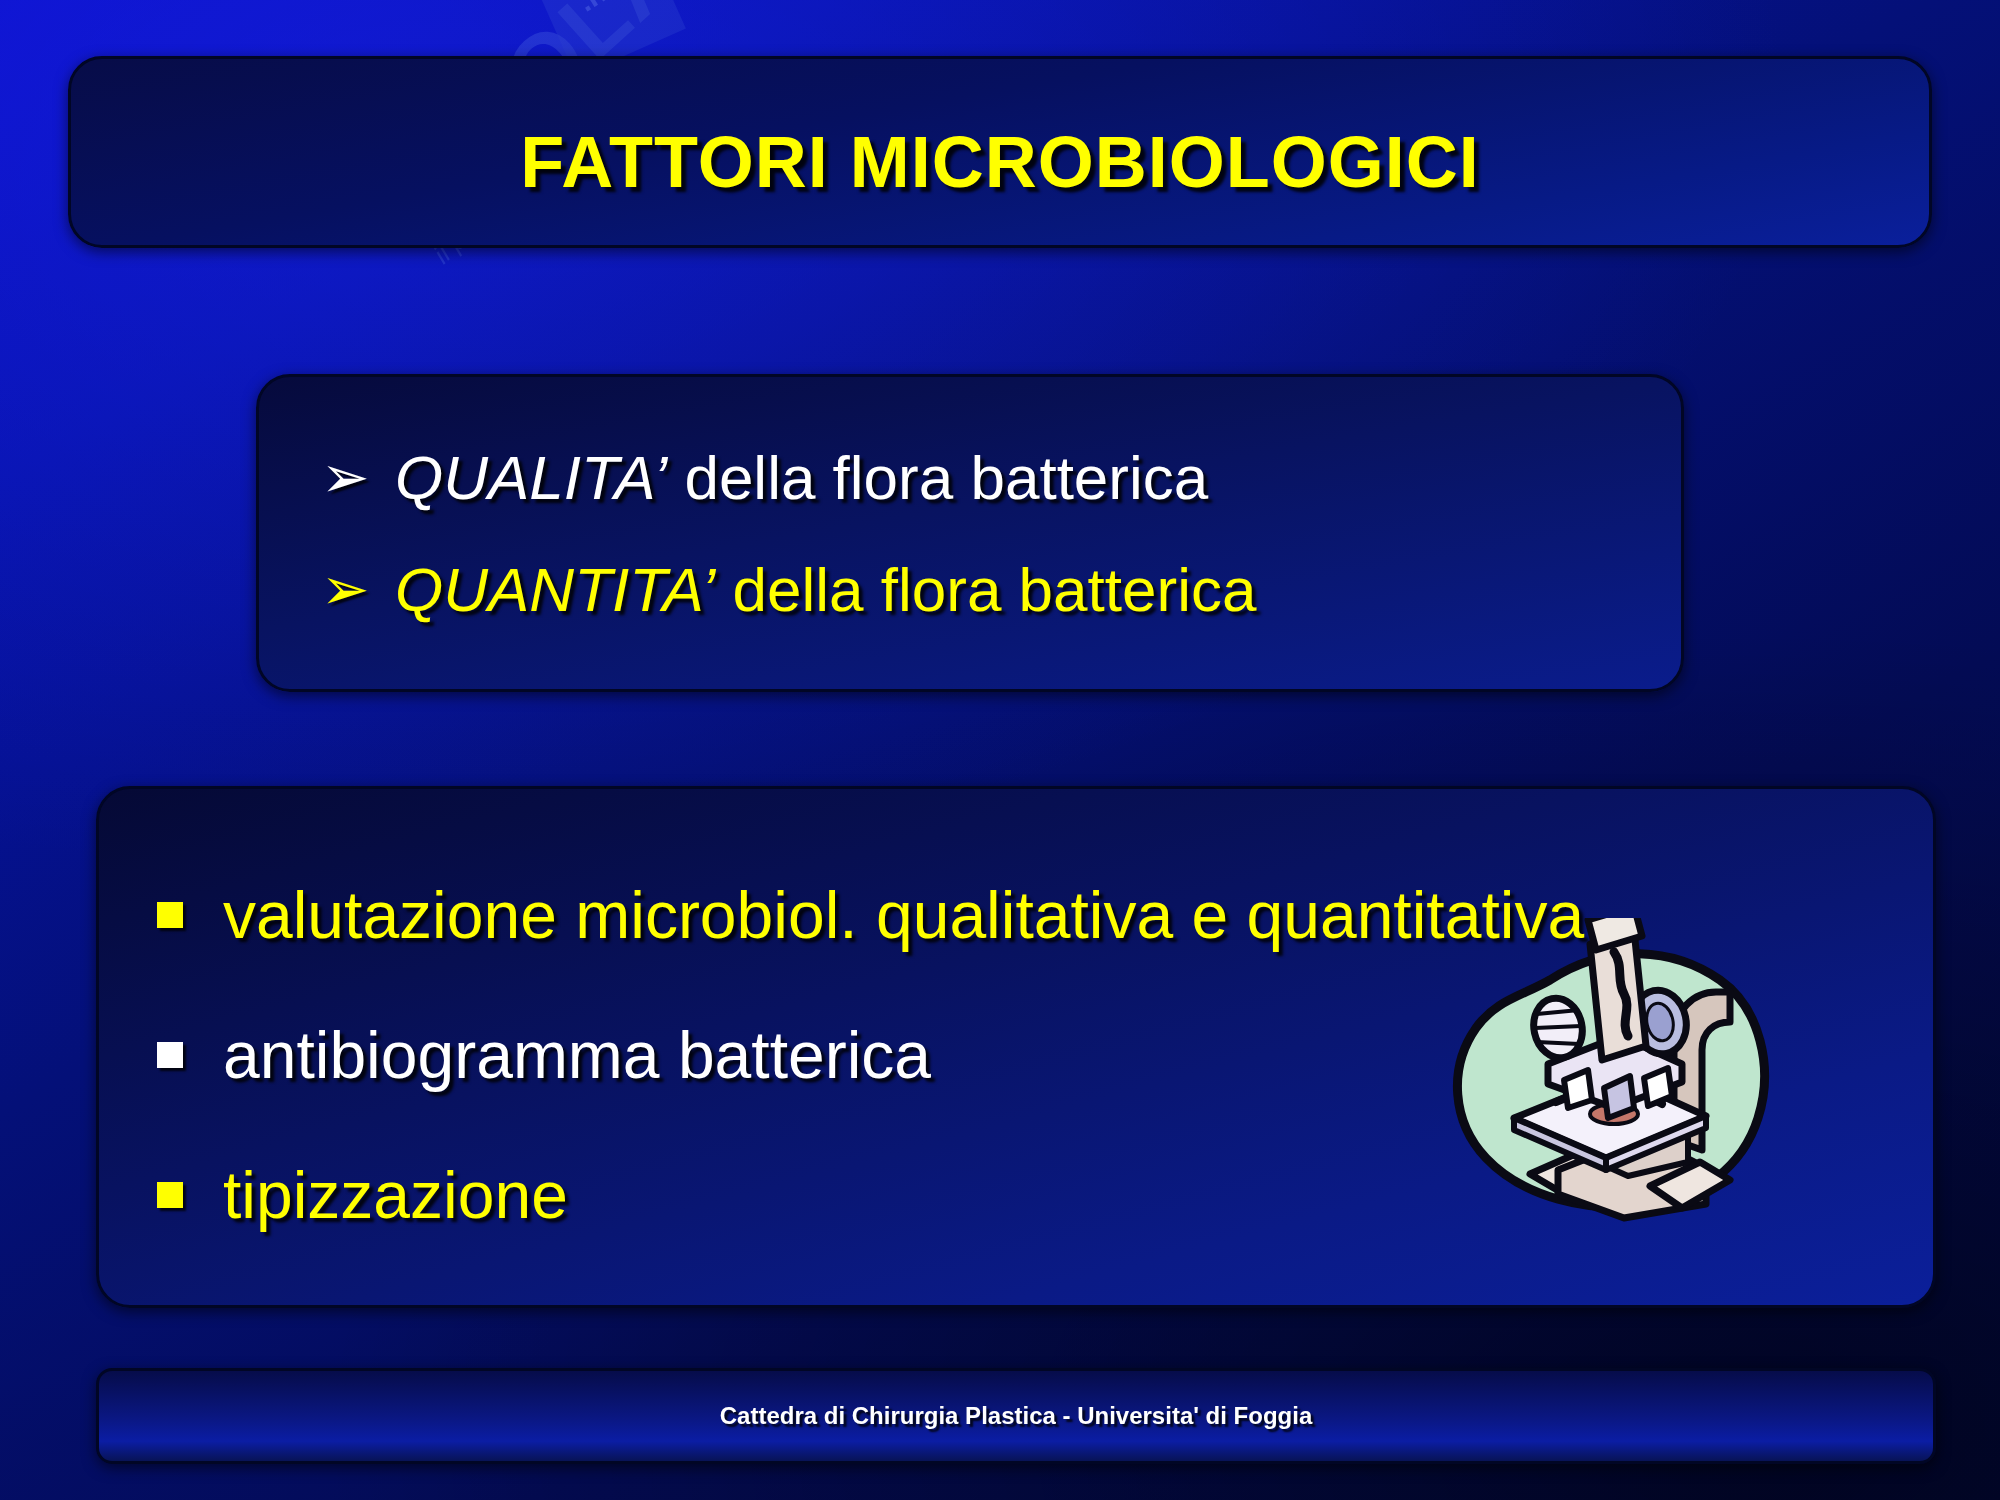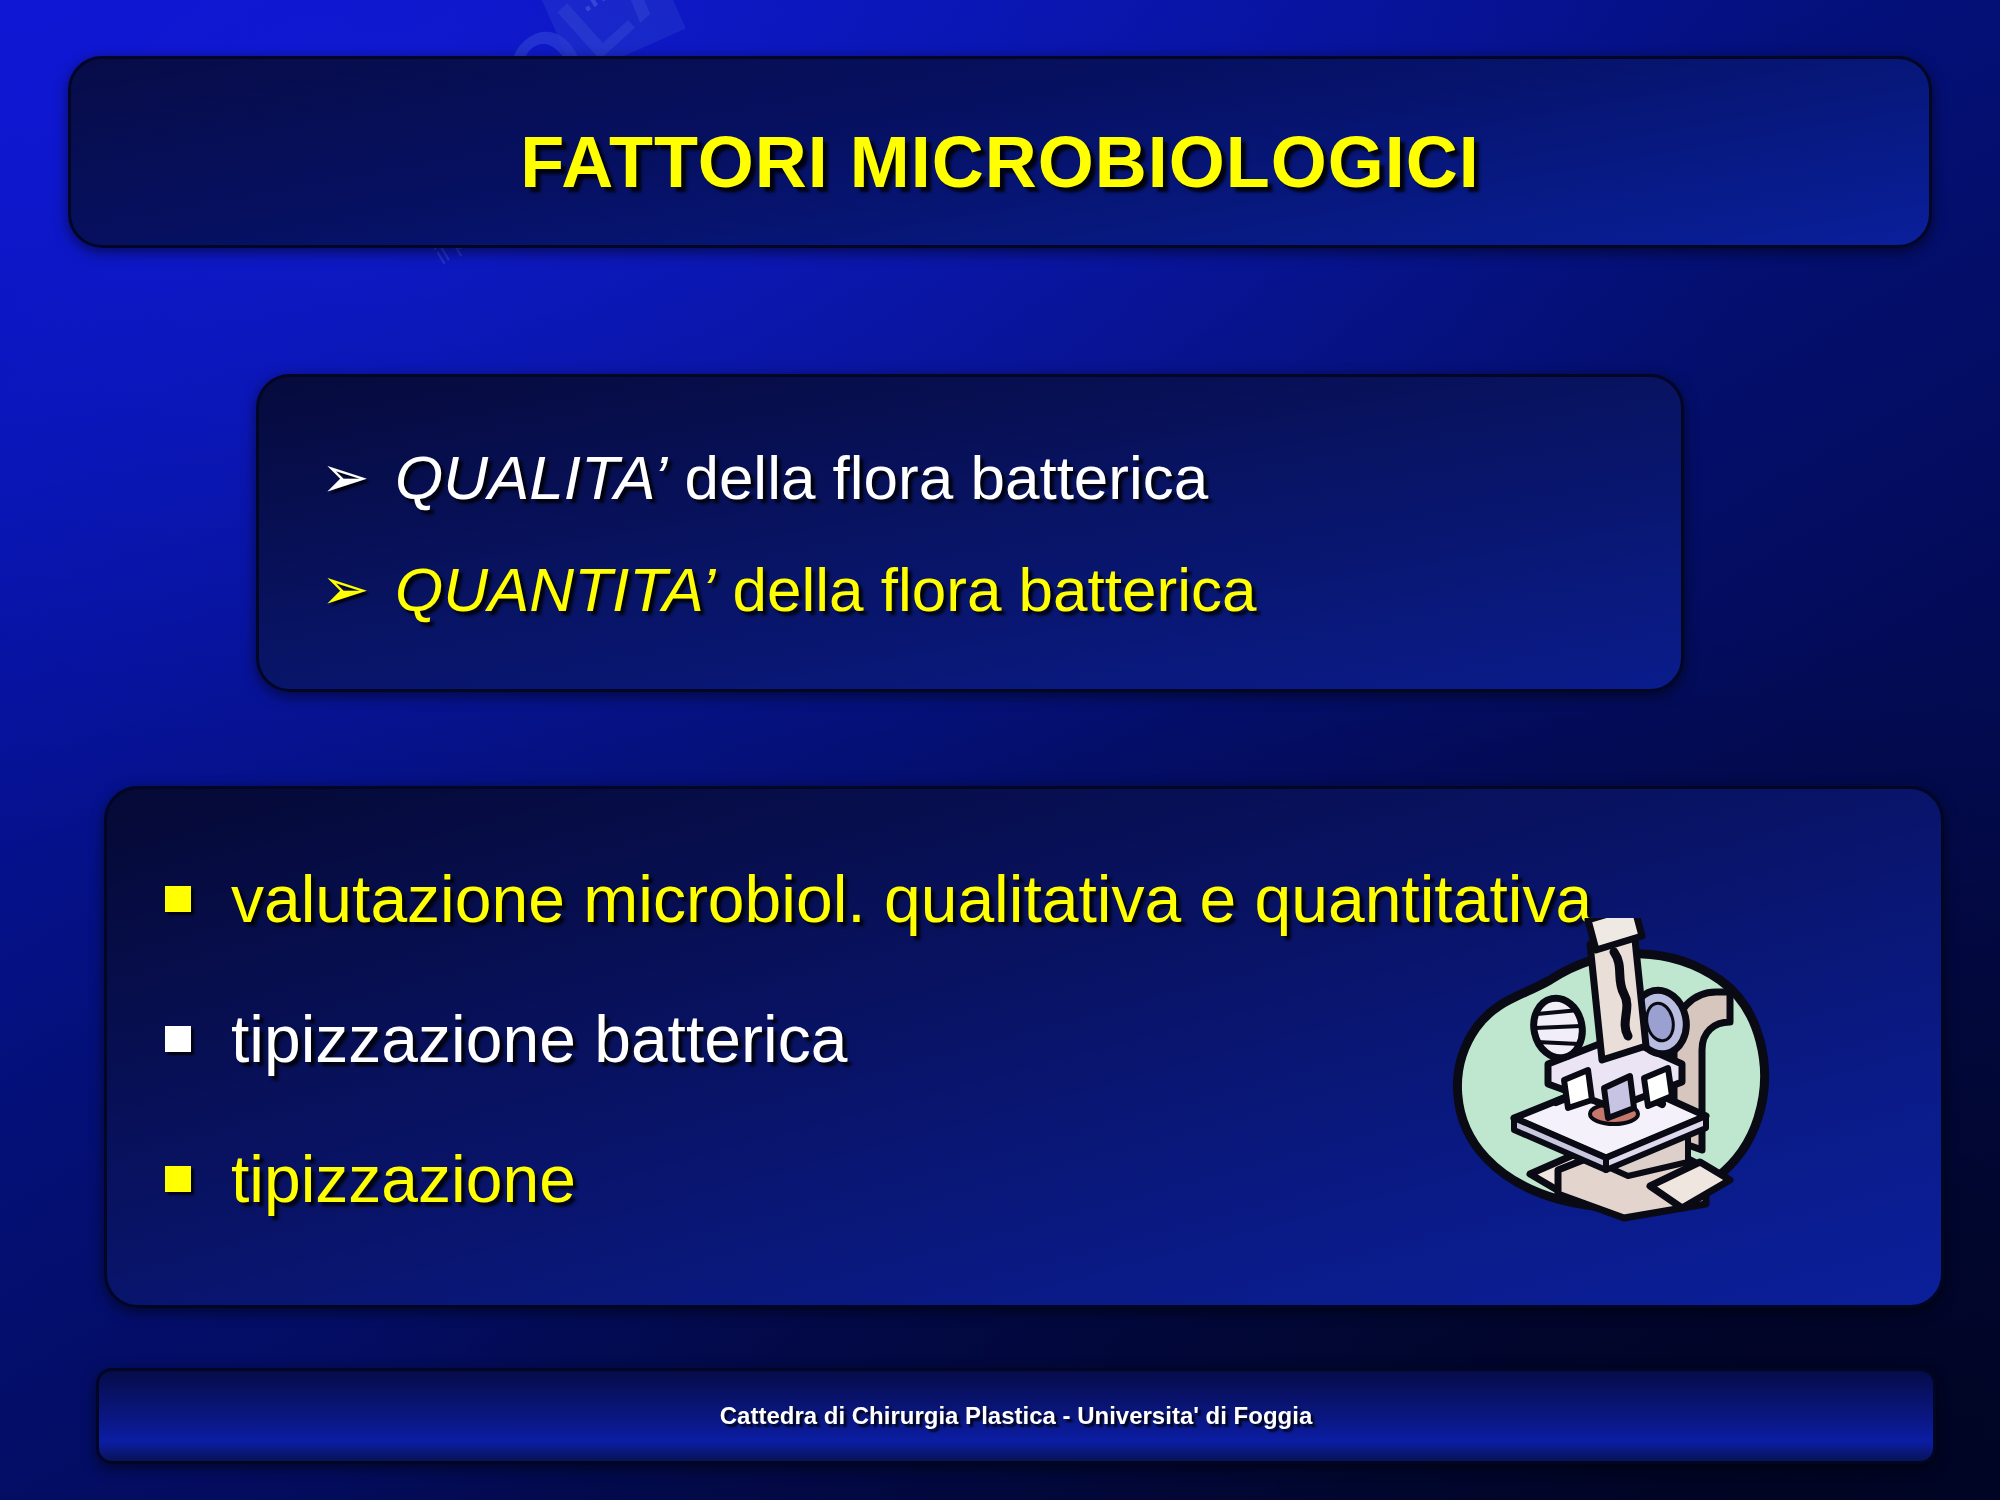--- a/index.html
+++ b/index.html
@@ -133,26 +133,26 @@
     white-space: nowrap;
     text-shadow: 4px 4px 3px rgba(0,0,0,0.85);
   }
   .arrow-text .em {
     font-style: italic;
   }
   .arrow-text.white { color: #ffffff; text-align: right; }
   .arrow-text.yellow { color: #ffff00; }
 
   #methods-panel {
-    left: 104px;
+    left: 96px;
     top: 786px;
     width: 1840px;
     height: 522px;
     background: linear-gradient(165deg, #050935 0%, #081260 40%, #0a1a86 75%, #0b1f9a 100%);
-    padding: 40px 0 0 0;
+    padding: 56px 0 0 0;
   }
   .sq-row {
     display: flex;
     align-items: center;
     height: 140px;
     padding-left: 58px;
   }
   .sq-bullet {
     width: 66px;
     flex: 0 0 66px;
@@ -245,21 +245,21 @@
       <span class="sq-bullet yellow">
           <i></i>
         </span>
       <span class="sq-text yellow">valutazione microbiol. qualitativa e quantitativa</span>
     </div>
 
     <div class="sq-row">
       <span class="sq-bullet white">
           <i></i>
         </span>
-      <span class="sq-text white">tipizzazione batterica</span>
+      <span class="sq-text white">antibiogramma batterica</span>
     </div>
 
     <div class="sq-row">
       <span class="sq-bullet yellow">
           <i></i>
         </span>
       <span class="sq-text yellow">tipizzazione</span>
     </div>
 
   </div>

